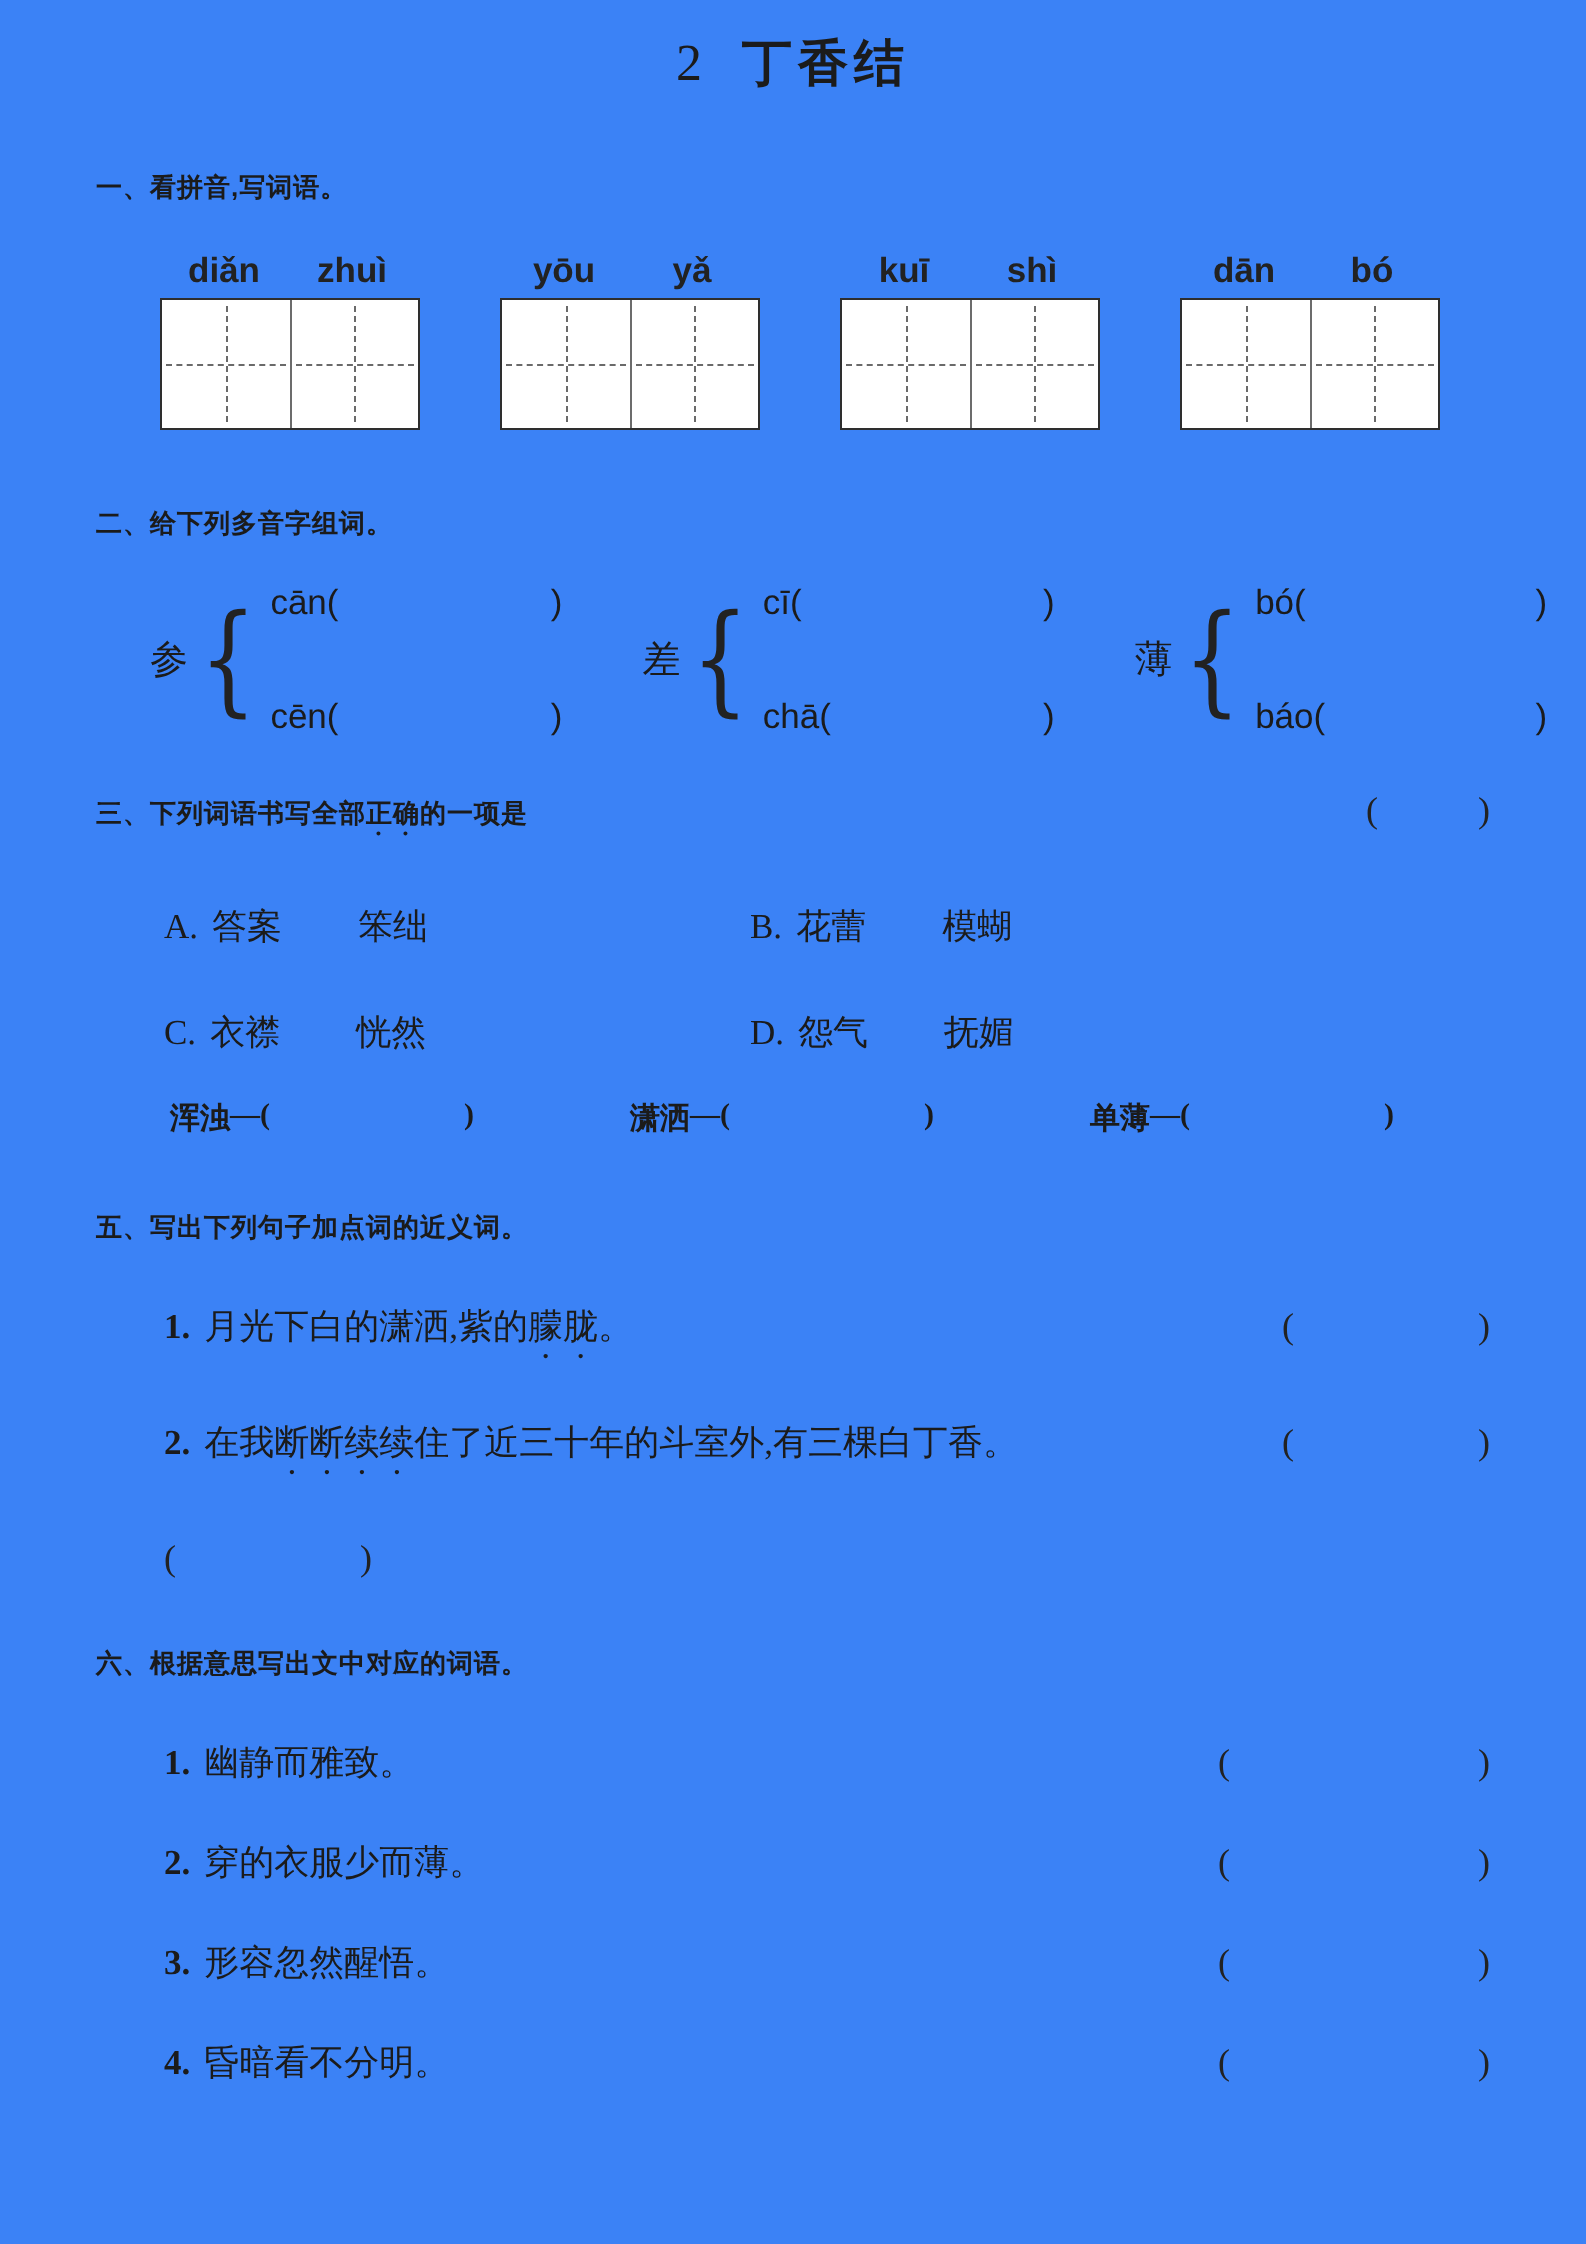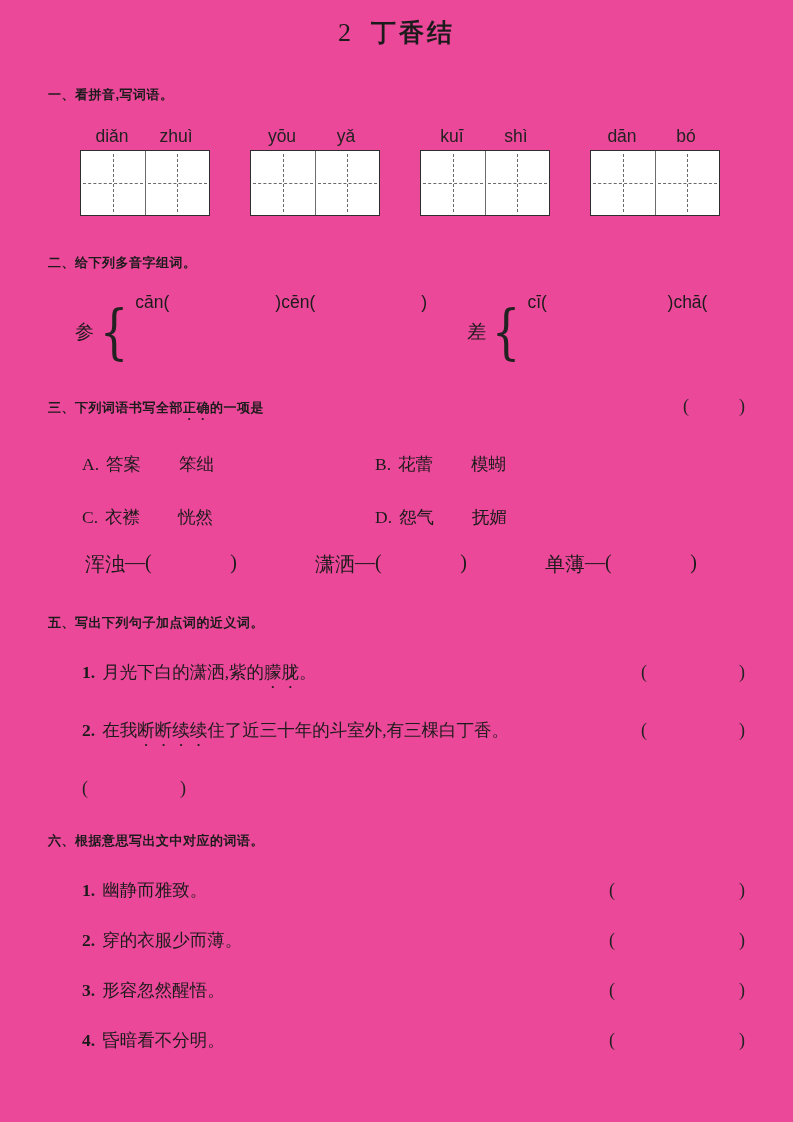--- a/index.html
+++ b/index.html
@@ -1,18 +1,18 @@
 <!DOCTYPE html>
 <html><head>
 <meta charset="utf-8">
 <style>
   html,body{margin:0;padding:0;background:#fbfbfb;}
   .page{
     position:relative; width:793px; height:1122px; margin:0 auto;
-    background:#ec4899; color:#1b1b1b; overflow:hidden;
+    background:#3b82f6; color:#1b1b1b; overflow:hidden;
     font-family:"Liberation Serif","DejaVu Serif",serif; font-size:17px;
   }
   .content{padding:0 48px;}
 
   
   .title-row{padding-top:14px; text-align:center; line-height:36px;}
   .title-num{font-family:"Liberation Serif",serif; font-size:26px; margin-right:20px;}
   .title-name{font-family:"Liberation Sans","DejaVu Sans",sans-serif; font-weight:bold; font-size:25px; letter-spacing:3px;}
 
   
@@ -23,54 +23,54 @@
   .h-row{display:flex; align-items:baseline;}
 
   
   .emdot{
     -webkit-text-emphasis:filled dot; -webkit-text-emphasis-position:under left;
     text-emphasis:filled dot; text-emphasis-position:under left;
   }
 
   
   .s1-heading{margin-top:30px;}
-  .pinyin-row{margin-top:20px; margin-left:32px; display:flex; gap:42px;}
+  .pinyin-row{margin-top:20px; margin-left:32px; display:flex; gap:42px;font-weight:bold;}
   .py-group{width:128px;}
   .py-labels{display:flex; margin-bottom:3px;
     font-family:"Liberation Sans","DejaVu Sans",sans-serif; font-size:17.5px; color:#222;}
   .py-labels span{width:64px; text-align:center;}
   .box-pair{display:flex; border:1.6px solid #2e2e2e; width:128px; height:64px; background:#fff;}
   .cell{width:64px; height:64px; position:relative;}
   .cell + .cell{border-left:1.4px solid #6c6c6c;}
   .cell::before{content:""; position:absolute; left:50%; top:3px; bottom:3px; border-left:1.3px dashed #6a6a6a;}
   .cell::after{content:""; position:absolute; top:50%; left:2px; right:2px; border-top:1.3px dashed #6a6a6a;}
 
   
   .s2-heading{margin-top:36px;}
   .poly-row{margin-top:18px; margin-left:27px; display:flex; gap:40px;}
   .poly-group{display:flex; align-items:center;}
   .poly-char{font-size:19px; line-height:19px;}
   .brace{font-family:"DejaVu Serif",serif; font-size:60px; font-weight:200; line-height:78px;
     transform:scaleX(0.75); display:inline-block; margin:0 0 0 1px; color:#222;}
-  .poly-lines{display:flex; flex-direction:row; justify-content:space-between; height:78px; margin-left:2px;}
+  .poly-lines{display:flex; flex-direction:column; justify-content:space-between; height:78px; margin-left:2px;}
   .poly-line{display:flex; width:146px; font-family:"Liberation Sans","DejaVu Sans",sans-serif; font-size:17.5px;}
   .poly-line .sp{flex:1;}
 
   
   .s3-heading{margin-top:26px;}
   .ans{display:flex; justify-content:space-between; font-family:"Liberation Serif",serif; font-size:18px; color:#222;}
   .ans-s3{width:62px; margin-left:auto; font-weight:normal;}
   .options{margin:30px 0 0 34px; display:grid; grid-template-columns:293px auto; row-gap:29px; font-size:17.5px;}
   .opt .lbl{margin-right:7px;}
   .opt .w2{margin-left:38px;}
 
   
   .s4-heading{margin-top:28px;}
   .r4{margin-top:22px; margin-left:37px; display:flex; gap:78px;}
-  .r4item{display:flex; width:152px; font-size:20px;}
+  .r4item{display:flex; width:152px; font-size:15px;font-weight:bold;}
   .r4item .sp{flex:1;}
 
   
   .s5-heading{margin-top:34px;}
   .s6-heading{margin-top:30px;}
   .item-row{display:flex; align-items:baseline; margin:26px 0 0 34px; font-size:17.5px; line-height:24px;}
   .item-row .sent{flex:1; padding-right:10px;}
   .num{font-weight:bold; margin-right:7px; font-family:"Liberation Serif",serif;}
   .ans-s5{width:104px; flex:none;}
   .ans-s6{width:136px; flex:none;}

